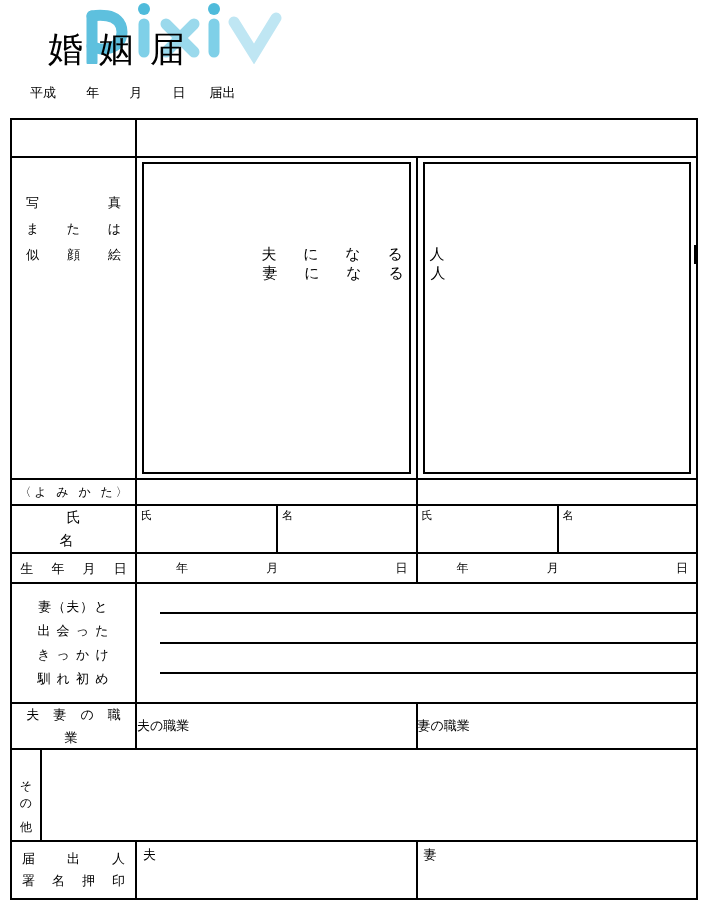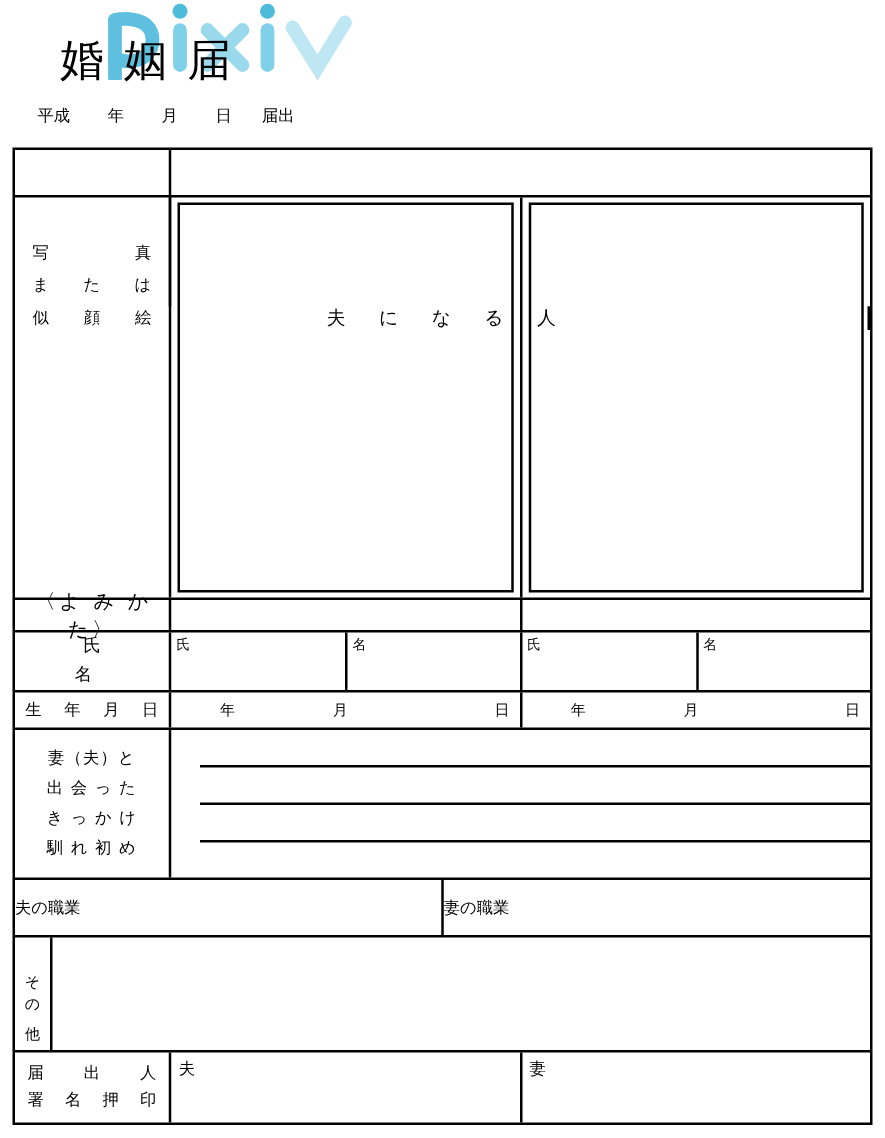--- a/index.html
+++ b/index.html
@@ -123,21 +123,21 @@
     top: 4px;
     right: 5px;
     bottom: 4px;
     border: 2px solid #000;
     box-sizing: border-box;
   }
 
   
   .yomi-row { height: 26px; }
   .yomi-row .lbl {
-    font-size: 16px;
+    font-size: 12px;
     letter-spacing: 3px;
     text-indent: 3px;
   }
 
   
   .name-row { height: 48px; justify-content: flex-end; }
   .name-row .lbl {
     font-size: 14px;
     letter-spacing: 14px;
     text-indent: 14px;
@@ -281,20 +281,21 @@
     <span class="dl-day">日</span>
     <span class="dl-sub">届出</span>
   </div>
 </div>
 
 <div class="form-table">
 
   <div class="row hdr-row">
     <div class="lbl"></div>
     <div class="cell-h">夫 に な る 人</div>
+    <div class="cell-w">妻 に な る 人</div>
   </div>
 
   <div class="row photo-row rule-top">
     <div class="lbl">
       <div class="photo-label-inner">
         <div class="pl-line pl-1">
           <span>写</span>
           <span>真</span>
         </div>
         <div class="pl-line pl-2">
@@ -376,20 +377,21 @@
     </div>
     <div class="story-lines">
       <div class="story-line"></div>
       <div class="story-line"></div>
       <div class="story-line"></div>
       <div class="story-line last"></div>
     </div>
   </div>
 
   <div class="row occ-row rule-top">
+    <div class="lbl">夫 妻 の 職 業</div>
     <div class="cell-h">夫の職業</div>
     <div class="cell-w">妻の職業</div>
   </div>
 
   <div class="row other-row rule-top">
     <div class="other-lbl">
       <span class="vert">その他</span>
     </div>
     <div class="other-area"></div>
   </div>

